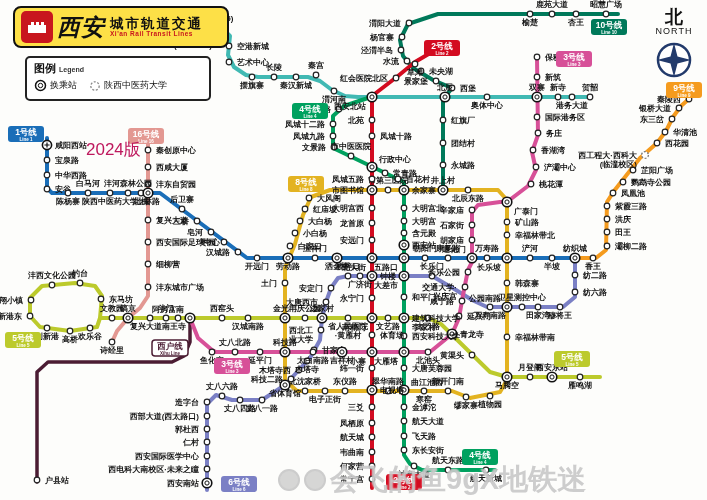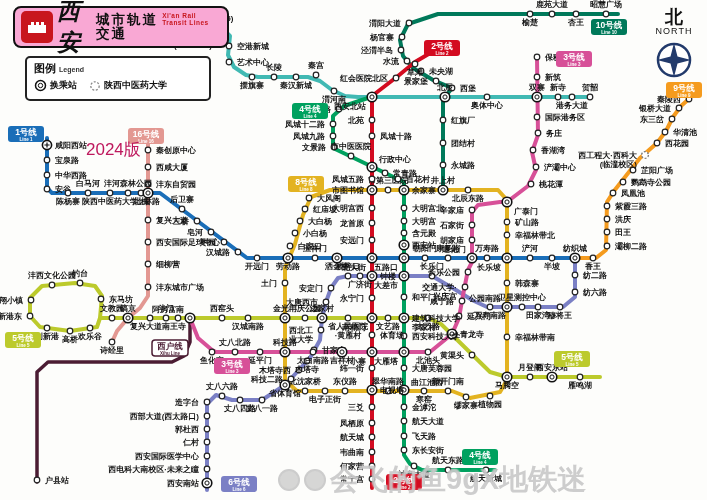--- a/index.html
+++ b/index.html
@@ -1,34 +1,34 @@
 <!DOCTYPE html>
 <html><head>
 <meta charset="utf-8">
 <style>
   html,body{margin:0;padding:0;width:707px;height:500px;background:#fff;overflow:hidden;
     font-family:"Liberation Sans","DejaVu Sans",sans-serif;}
   #stage{position:relative;width:707px;height:500px;background:#fdfdfb;}
   #map{position:absolute;left:0;top:0;}
   
   .logo{position:absolute;left:13px;top:6px;width:216px;height:42px;border:2px solid #111;
-    border-radius:8px;background:#f9a8d4;display:flex;align-items:center;padding:9px 6px;box-sizing:border-box;z-index:5;}
+    border-radius:8px;background:#fde047;display:flex;align-items:center;padding:9px 6px;box-sizing:border-box;z-index:5;}
   .logo .mark{width:32px;height:32px;background:#c8161e;border-radius:5px;margin-right:4px;flex:0 0 auto;
     display:flex;align-items:center;justify-content:center;}
   .logo .zh-cal{font-family:"DejaVu Serif","Liberation Serif",serif;font-weight:bold;font-size:23px;
     color:#111;letter-spacing:1px;margin-right:5px;font-style:italic;}
-  .logo .col{display:flex;line-height:1.05;}
+  .logo .col{display:flex;flex-direction:column;line-height:1.05;}
   .logo .sub{font-size:13.5px;font-weight:bold;color:#111;letter-spacing:2px;}
   .logo .sub-en{font-size:6.5px;font-weight:bold;color:#c8161e;letter-spacing:.5px;}
   
   .legend{position:absolute;left:25px;top:56px;width:186px;height:45px;border:2px solid #222;
     border-radius:5px;background:#fff;z-index:5;padding:3px 7px;box-sizing:border-box;}
   .legend .t{font-size:11px;font-weight:bold;color:#111;}
   .legend .t small{font-size:7px;color:#333;}
-  .legend .row{display:flex;align-items:center;gap:4px;margin-top:3px;font-size:9px;font-weight:bold;color:#111;}
+  .legend .row{display:flex;align-items:center;gap:4px;margin-top:3px;font-size:9px;font-weight:normal;color:#111;}
   .legend .row .item{display:flex;align-items:center;gap:3px;margin-right:8px;}
   .edition{position:absolute;left:86px;top:138px;font-size:17px;font-weight:normal;color:#be185d;z-index:5;}
   
   .north{position:absolute;left:648px;top:8px;width:52px;text-align:center;z-index:5;}
   .north .n-zh{font-size:18px;font-weight:bold;color:#111;line-height:1;}
   .north .n-en{font-size:9px;font-weight:normal;color:#111;letter-spacing:1px;}
   
   .wm{position:absolute;left:278px;top:460px;font-size:29px;font-weight:bold;
     color:rgba(175,175,175,.62);text-shadow:0 0 2px rgba(255,255,255,.9);z-index:6;
     display:flex;align-items:center;gap:4px;white-space:nowrap;}

